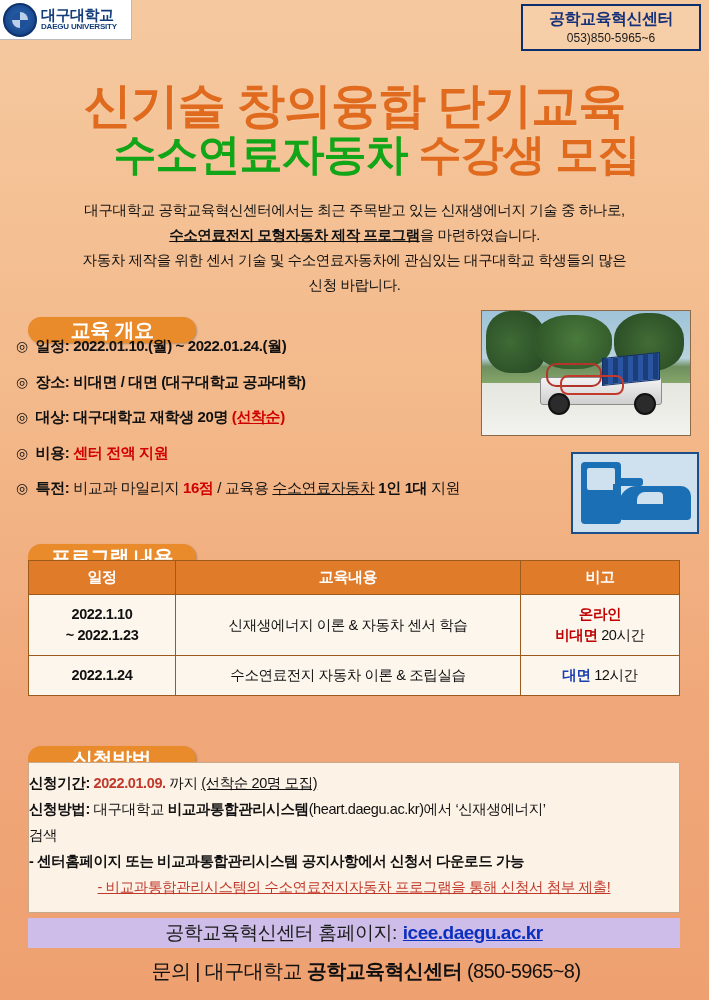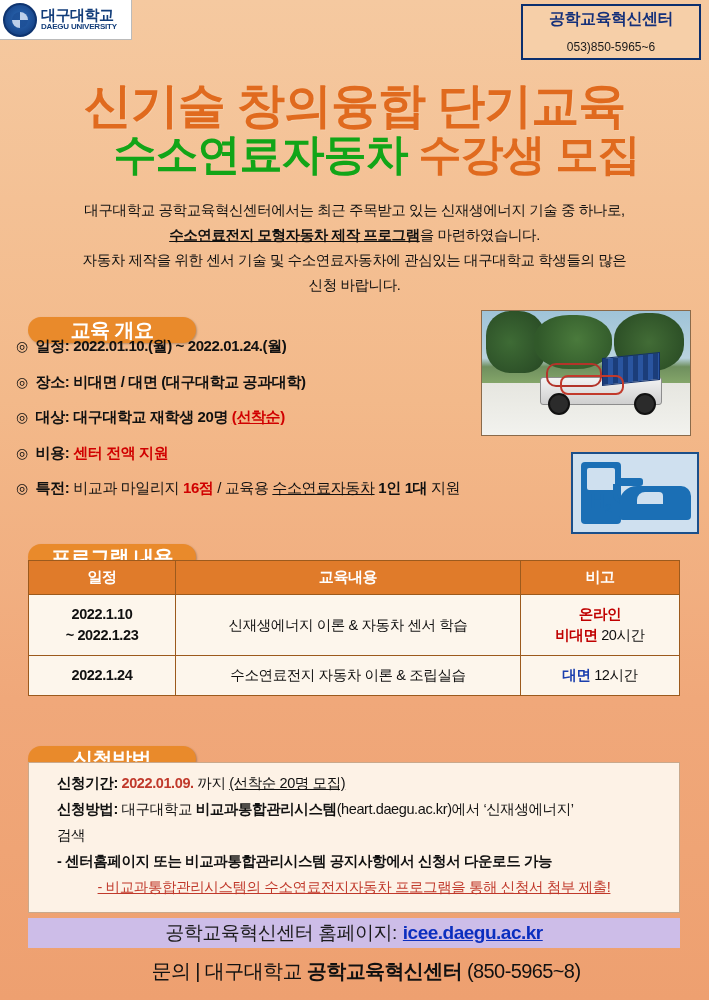--- a/index.html
+++ b/index.html
@@ -33,21 +33,21 @@
   .logo-text{line-height:1.05;}
   .logo-kr{font-size:15px;font-weight:bold;color:#123d7a;letter-spacing:-.5px;}
   .logo-en{font-size:8px;font-weight:bold;color:#123d7a;letter-spacing:-.2px;}
 
   .center-box{
     position:absolute;right:8px;top:4px;width:180px;
     border:2px solid #0b2f6e;background:#f6cfa8;
     text-align:center;padding:3px 4px 4px;box-sizing:border-box;
   }
   .center-box .name{font-size:16px;font-weight:bold;color:#14307a;letter-spacing:-.5px;}
-  .center-box .tel{font-size:12px;color:#1b1b1b;margin-top:10px;}
+  .center-box .tel{font-size:12px;color:#1b1b1b;margin-top:1px;}
 
   
   .title1{
     position:absolute;left:0;right:0;top:74px;text-align:center;
     font-size:48px;font-weight:bold;color:#e06a1e;letter-spacing:-1px;
     text-shadow:1px 1px 0 #fff2;
   }
   .title2{
     position:absolute;left:0;right:0;top:126px;text-align:center;
     font-size:43px;font-weight:bold;letter-spacing:-1px;margin-left:44px;
@@ -129,21 +129,21 @@
   table.prog td.c2{text-align:center;}
   table.prog td.c3{width:150px;line-height:1.45;}
   .on{color:#c00000;font-weight:bold;}
   .off{color:#c00000;font-weight:bold;}
   .face{color:#1b3fae;font-weight:bold;}
 
   
   .applybox{
     position:absolute;left:28px;top:762px;width:652px;
     border:1px solid #c9a98c;background:#fdf2e6;box-sizing:border-box;
-    padding:9px 28px 10px;font-size:14.5px;letter-spacing:-.4px;line-height:1.58;
+    padding:9px 0 10px;font-size:14.5px;letter-spacing:-.4px;line-height:1.58;
   }
   .applybox .ln{margin-bottom:3px;}
   .u{text-decoration:underline;}
   .rtext{color:#c0392b;}
   .rtext-u{color:#c0392b;text-decoration:underline;text-align:center;}
 
   .homebar{
     position:absolute;left:28px;top:918px;width:652px;height:30px;
     background:#cdbde8;display:flex;align-items:center;justify-content:center;
     font-size:19px;letter-spacing:-.5px;box-sizing:border-box;

